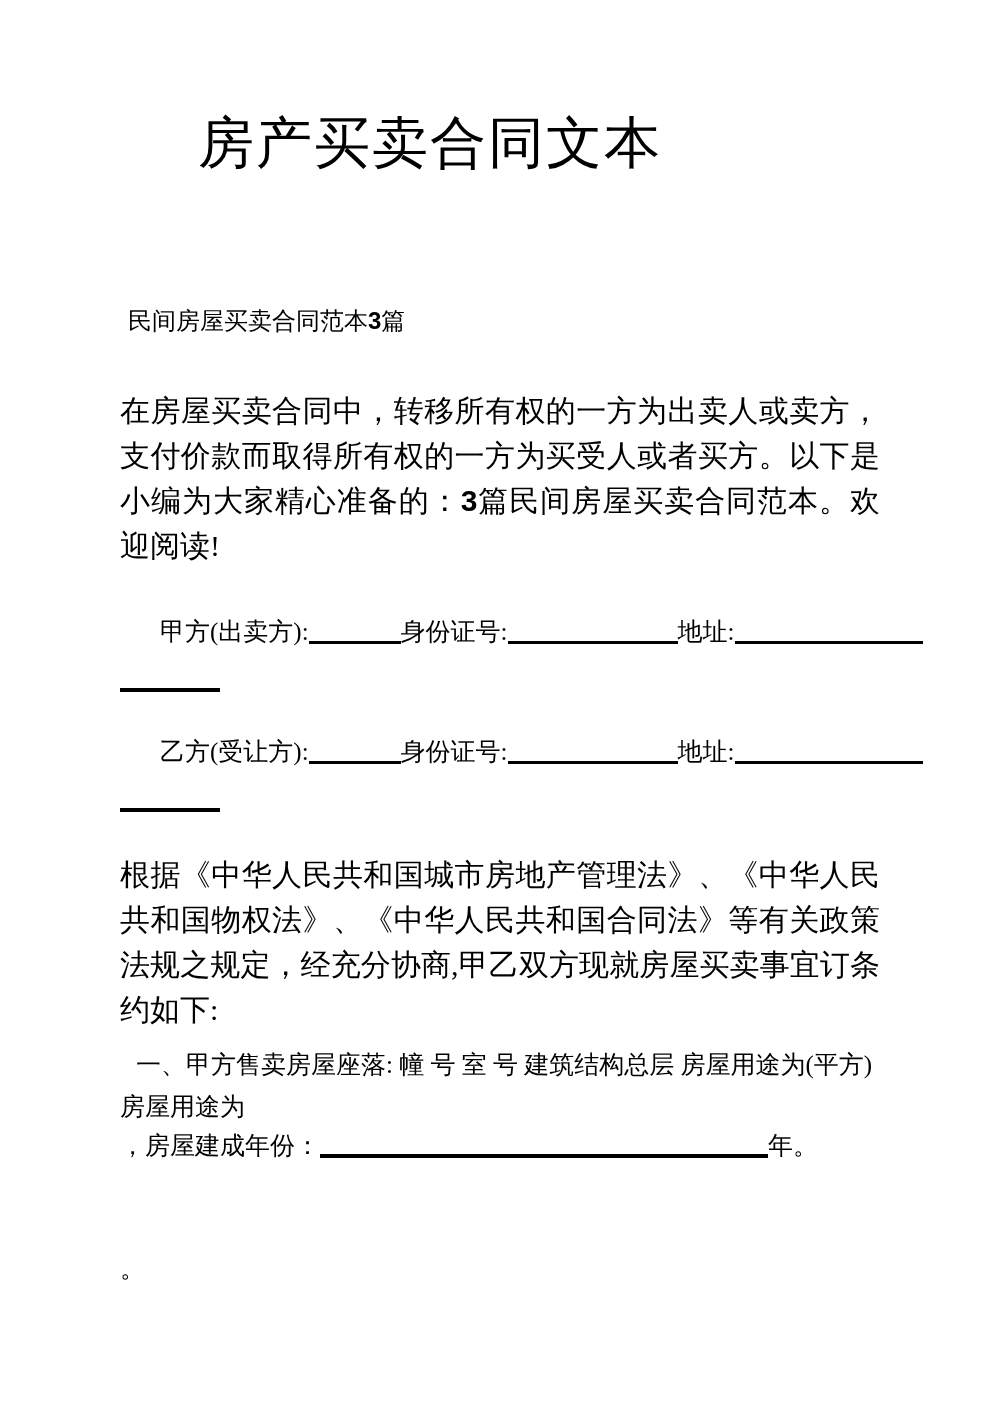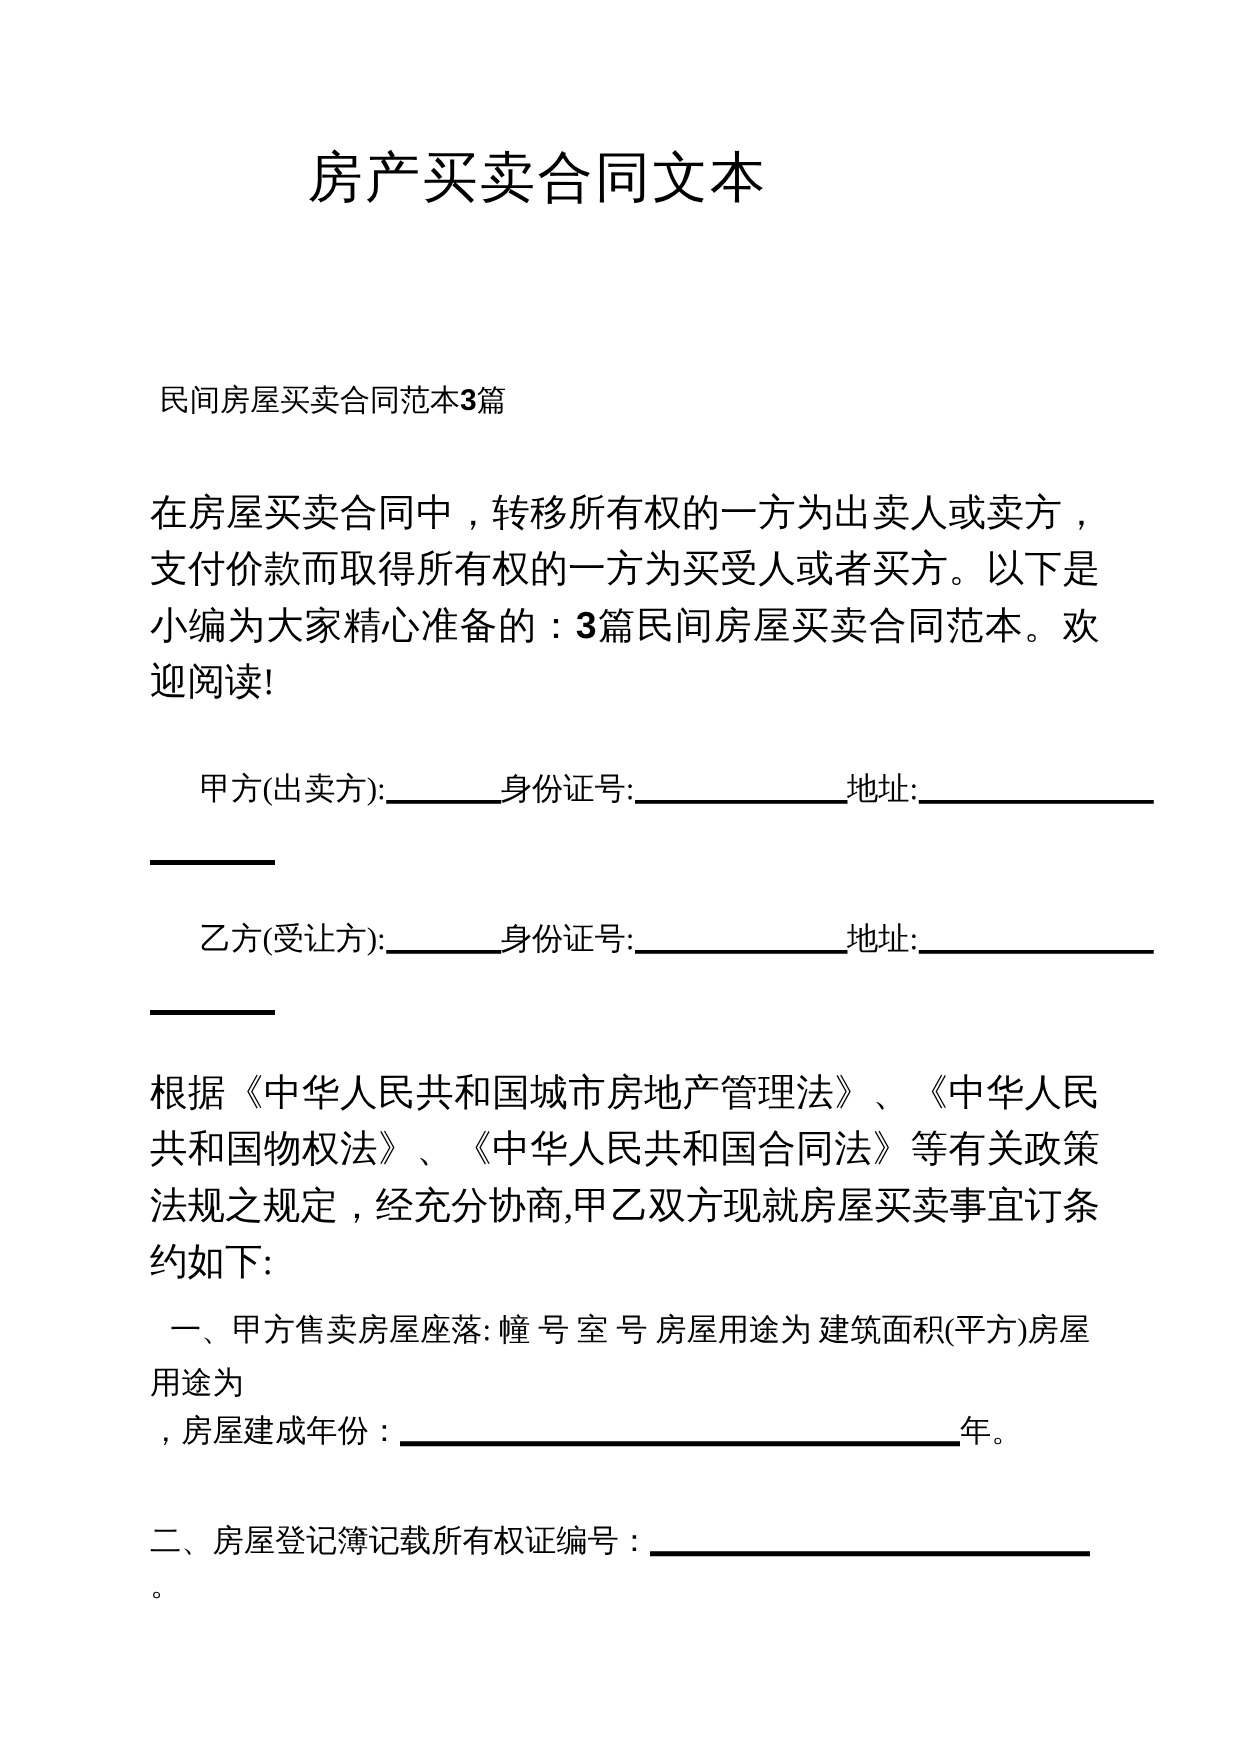--- a/index.html
+++ b/index.html
@@ -16,21 +16,21 @@
     font-family: "Liberation Serif", "DejaVu Serif", serif;
     overflow: hidden;
   }
   .abs { position: absolute; }
 
   .doc-title {
     top: 118px;
     left: 0;
     width: 860px;
     text-align: center;
-    font-size: 44px;
+    font-size: 56px;
     line-height: 50px;
     font-weight: 400;
     letter-spacing: 2px;
   }
   .doc-subtitle {
     top: 202px;
     left: 0;
     width: 993px;
     text-align: center;
     font-size: 30px;
@@ -127,25 +127,22 @@
   <div class="abs cont-blank cont-a"></div>
 
   <div class="abs form-line party-b-line">
     <span>乙方(受让方):</span><span class="blank blank-short"></span><span>身份证号:</span><span class="blank blank-id"></span><span>地址:</span><span class="blank blank-addr"></span>
   </div>
   <div class="abs cont-blank cont-b"></div>
 
   <div class="abs para p-basis">根据《中华人民共和国城市房地产管理法》、《中华人民共和国物权法》、《中华人民共和国合同法》等有关政策法规之规定，经充分协商,甲乙双方现就房屋买卖事宜订条约如下:</div>
 
 
-  <div class="abs item-one">一、甲方售卖房屋座落: 幢 号 室 号 房屋用途为 建筑面积(平方)房屋用途为</div>
+  <div class="abs item-one">一、甲方售卖房屋座落: 幢 号 室 号 建筑结构总层 房屋用途为(平方)房屋用途为</div>
 
   <div class="abs year-line">
     <span>，房屋建成年份：</span><span class="blank blank-year"></span><span>年。</span>
   </div>
 
-  <div class="abs item-two">
-    <span>二、房屋登记簿记载所有权证编号：</span><span class="blank blank-reg"></span>
-  </div>
 
   <div class="abs trailing-period">。</div>
 
 </div>
 
 </body></html>

